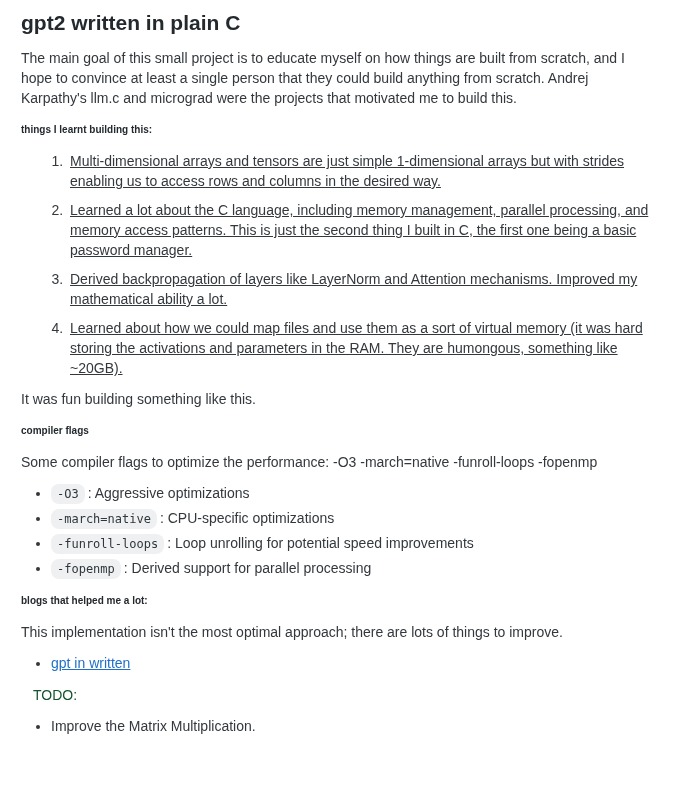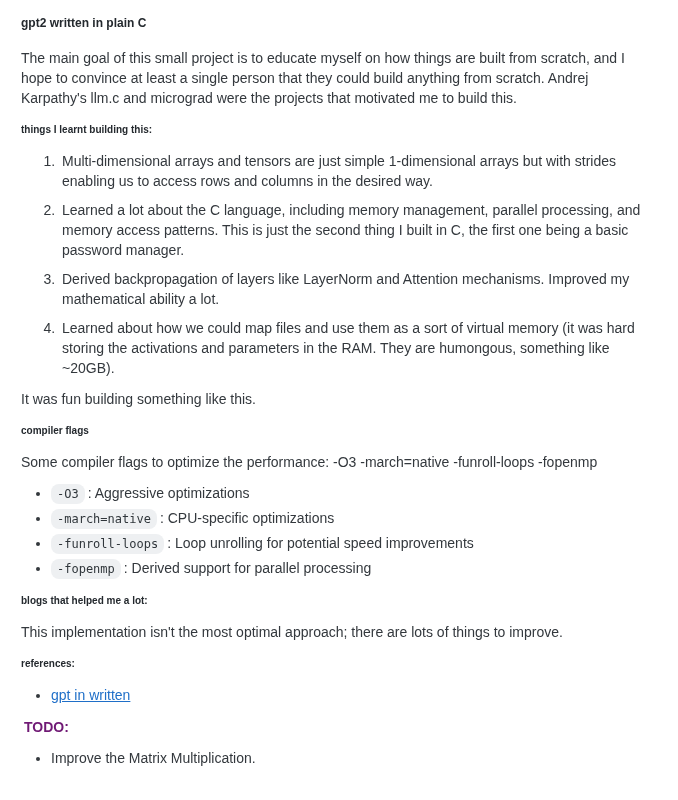--- a/index.html
+++ b/index.html
@@ -7,43 +7,43 @@
     width: 678px;
     min-height: 800px;
     box-sizing: border-box;
     padding: 13px 20px 10px 21px;
     font-family: "Liberation Sans", "DejaVu Sans", sans-serif;
     font-size: 14px;
     line-height: 20px;
     color: #33383d;
   }
   .doc-title {
-    font-size: 12px;
+    font-size: 21px;
     line-height: 20px;
     font-weight: 700;
     color: #24292e;
     margin: 0 0 15px 0;
   }
   .section-heading {
     font-size: 10px;
     line-height: 20px;
     font-weight: 700;
     color: #24292e;
     margin: 12px 0 11px 0;
   }
   .plain-heading {
     font-size: 14px;
     line-height: 20px;
-    font-weight: 700;
-    color: #701a75;
-    margin: 12px 0 11px 3px;
+    font-weight: 400;
+    color: #14532d;
+    margin: 12px 0 11px 12px;
   }
   p { margin: 0 1px 11px 0; }
   ol, ul { margin: 0 0 11px 0; padding-left: 30px; }
-  ol li { margin: 0 0 9px 8px; padding-left: 3px; }
+  ol li { margin: 0 0 9px 16px; padding-left: 3px; text-decoration: underline; }
   ul li { margin: 0 0 4px 0; }
   ul.link-list li { margin: 0 0 6px 0; }
   ul.todo-list li { margin: 0 0 7px 0; }
   code.chip {
     font-family: "DejaVu Sans Mono", "Liberation Mono", monospace;
     font-size: 12px;
     line-height: 16px;
     background: #eef0f2;
     color: #30363b;
     padding: 2px 6px;
@@ -95,21 +95,20 @@
     <li>
       <code class="chip">-fopenmp</code><span>: Derived support for parallel processing</span>
     </li>
   </ul>
 
   <h2 class="section-heading">blogs that helped me a lot:</h2>
 
 
   <p>This implementation isn't the most optimal approach; there are lots of things to improve.</p>
 
-  <h2 class="section-heading">references:</h2>
 
   <ul class="link-list">
     <li>
       <a class="doc-link">gpt in written</a>
     </li>
   </ul>
 
   <p class="plain-heading">TODO:</p>
 
   <ul class="todo-list">

